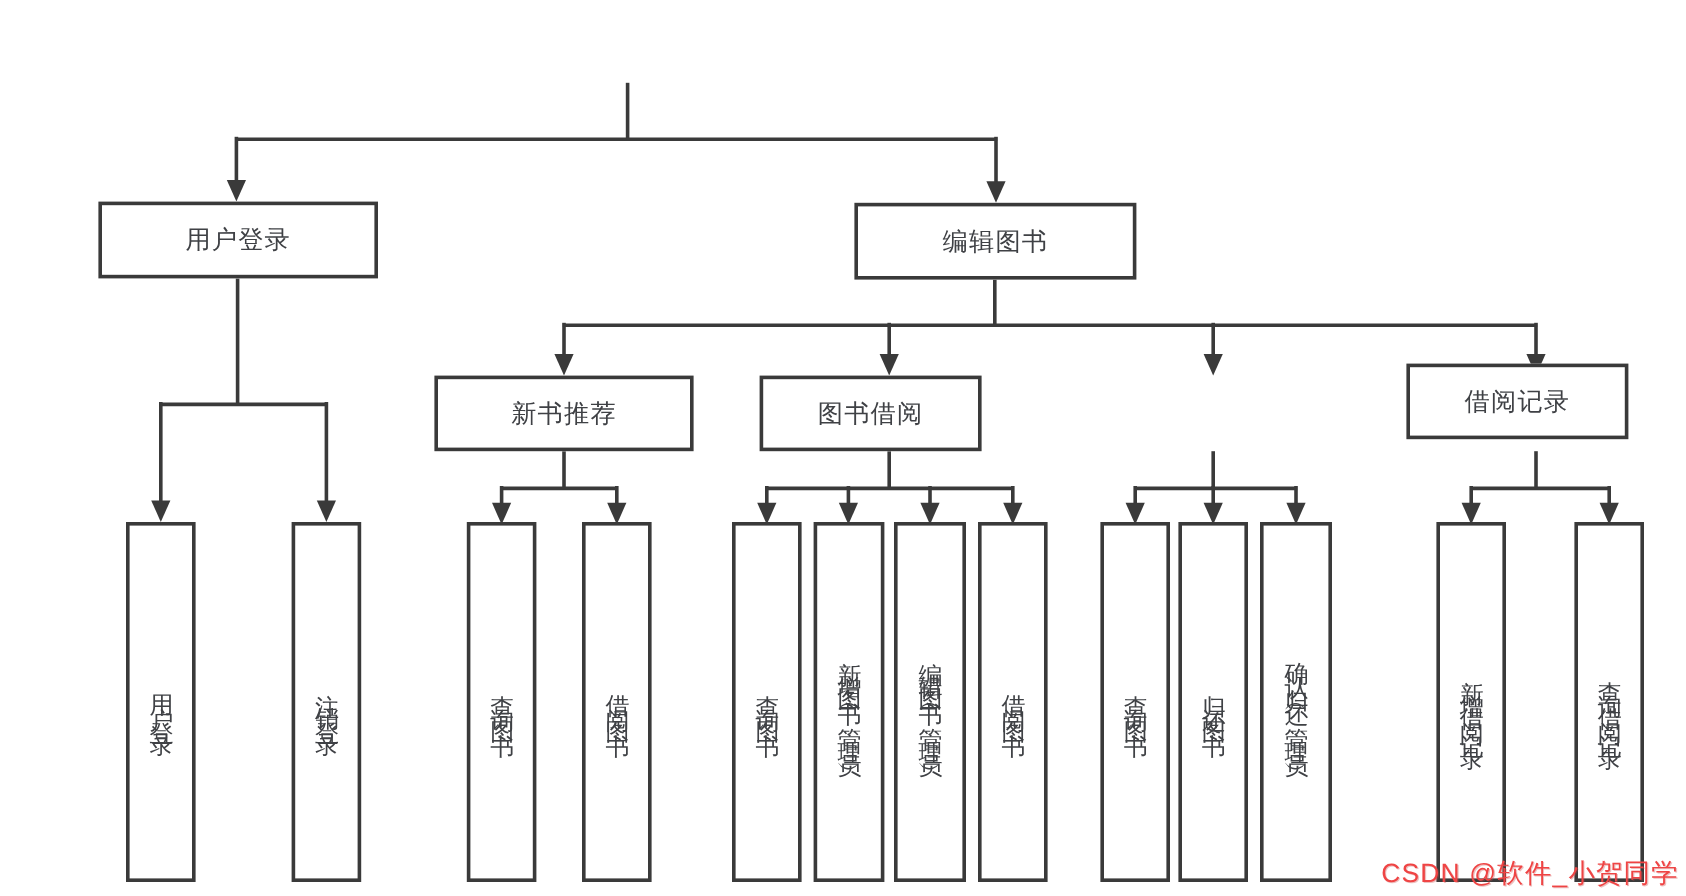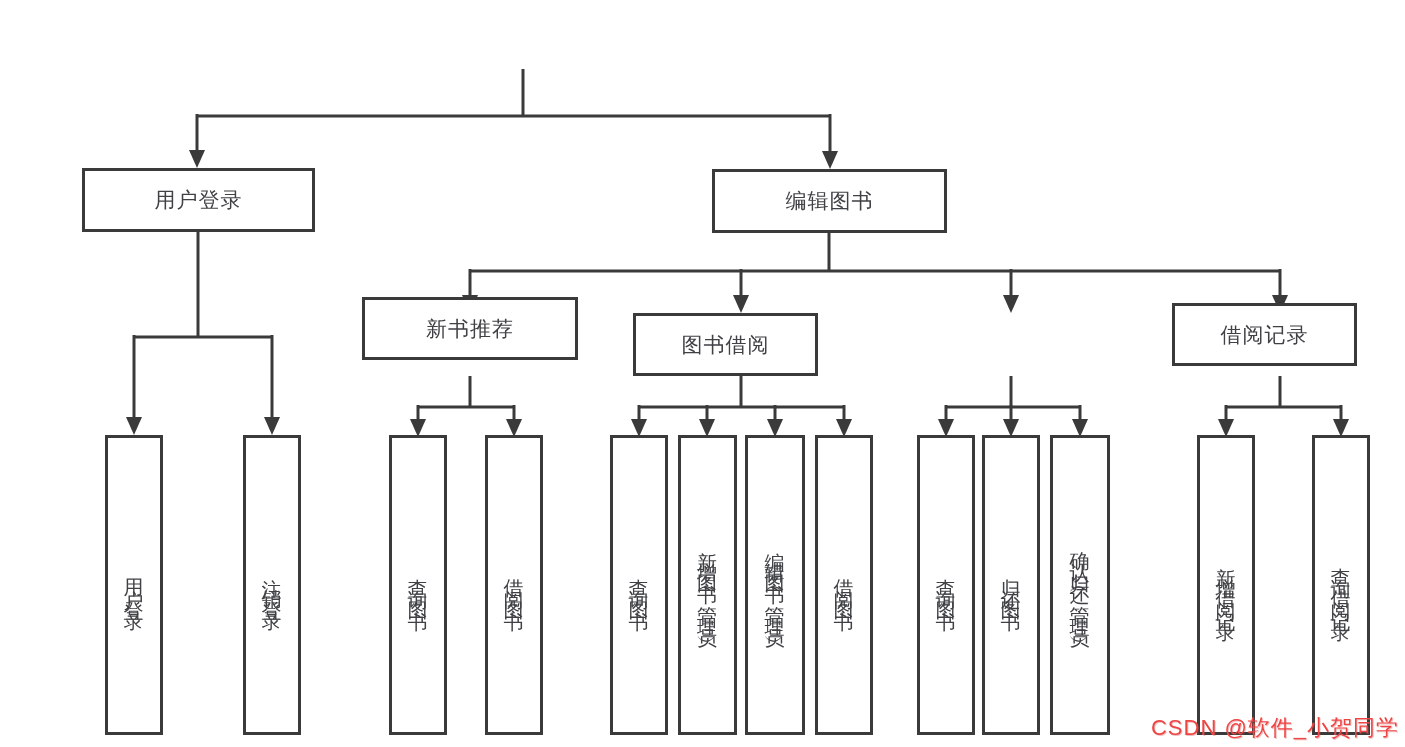--- a/index.html
+++ b/index.html
@@ -119,21 +119,21 @@
     </svg>
 
 
   <div class="node h-label" style="left:82px; top:168px; width:233px; height:64px;">
     <span>用户登录</span>
   </div>
   <div class="node h-label" style="left:712px; top:169px; width:235px; height:64px;">
     <span>编辑图书</span>
   </div>
 
-  <div class="node h-label" style="left:362px; top:297px; width:216px; height:63px;text-align:center;">
+  <div class="node h-label" style="left:362px; top:313px; width:216px; height:63px;text-align:center;">
     <span>新书推荐</span>
   </div>
   <div class="node h-label" style="left:633px; top:313px; width:185px; height:63px;">
     <span>图书借阅</span>
   </div>
   <div class="node h-label" style="left:1172px; top:303px; width:185px; height:63px;">
     <span>借阅记录</span>
   </div>
 
   <div class="node leaf" style="left:105px; top:435px; width:58px; height:300px;">

